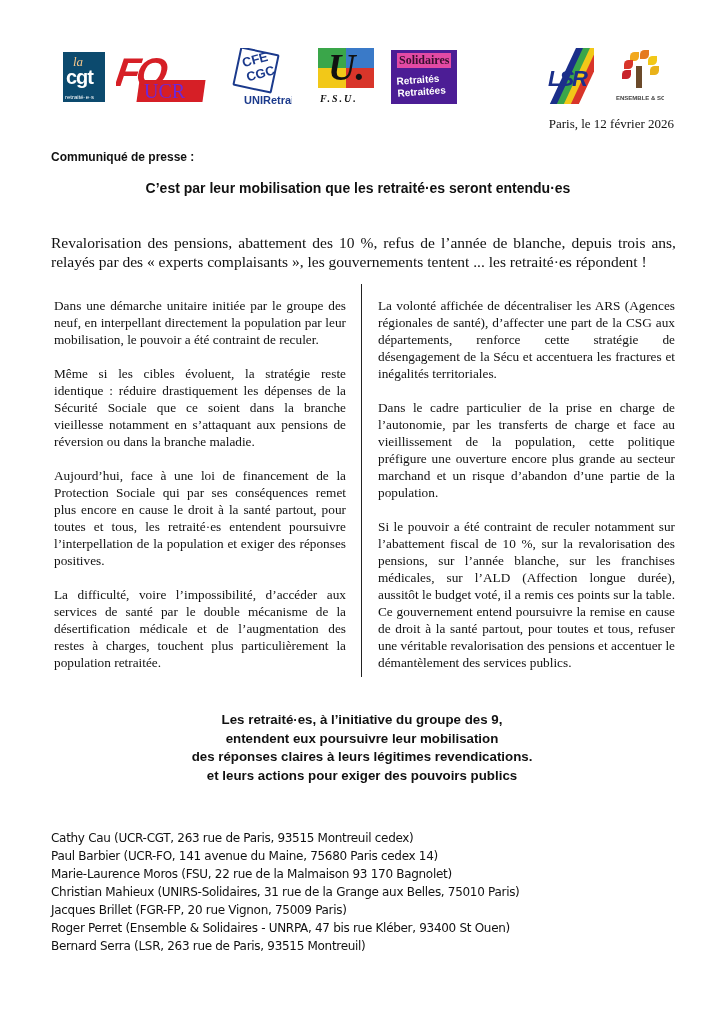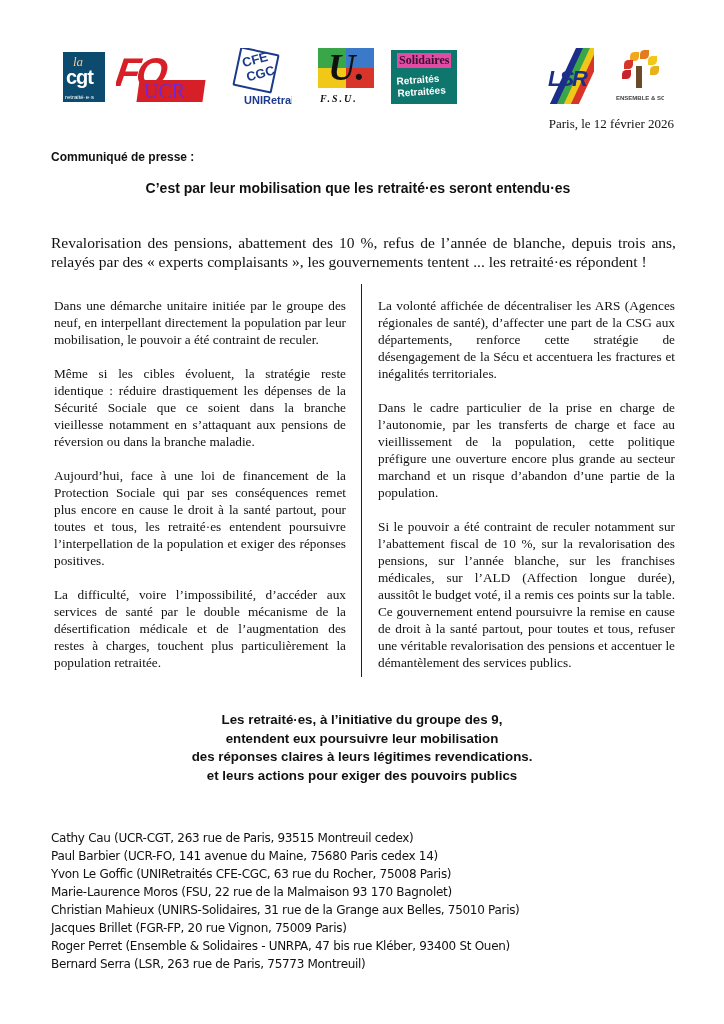--- a/index.html
+++ b/index.html
@@ -29,21 +29,21 @@
   
   .logo-fsu { left: 254px; top: 0; width: 66px; height: 58px; }
   .logo-fsu .q1 { position: absolute; left: 4px; top: 2px; width: 28px; height: 20px; background: #3aa64a; }
   .logo-fsu .q2 { position: absolute; left: 32px; top: 2px; width: 28px; height: 20px; background: #3a7ac8; }
   .logo-fsu .q3 { position: absolute; left: 4px; top: 22px; width: 28px; height: 20px; background: #f2c818; }
   .logo-fsu .q4 { position: absolute; left: 32px; top: 22px; width: 28px; height: 20px; background: #d8352a; }
   .logo-fsu .u { position: absolute; left: 14px; top: 0; font: italic bold 38px "Liberation Serif", serif; color: #111; line-height: 42px; }
   .logo-fsu .name { position: absolute; left: 6px; bottom: 0; font: italic bold 10px "Liberation Serif", serif; letter-spacing: 2px; }
 
   
-  .logo-sol { left: 331px; top: 4px; width: 66px; height: 54px; background: #0f766e; color: #fff; }
+  .logo-sol { left: 331px; top: 4px; width: 66px; height: 54px; background: #4c1d95; color: #fff; }
   .logo-sol .t { position: absolute; left: 6px; top: 3px; font: bold 12px "Liberation Serif", serif; color: #3a1030; background: #e34aa4; padding: 0 2px; }
   .logo-sol .r { position: absolute; left: 6px; top: 24px; font: bold 10px "Liberation Sans", sans-serif; line-height: 12px; transform: rotate(-4deg); }
 
   
   .logo-fgr { left: 410px; top: 0; width: 58px; height: 58px; border: 1px solid #e0a8a8; border-radius: 50%; }
   .logo-fgr .top { position: absolute; left: 13px; top: 3px; font: 7px "Liberation Sans", sans-serif; color: #c8232b; }
   .logo-fgr .mid { position: absolute; left: 12px; top: 14px; font: bold 24px "Liberation Sans", sans-serif; color: #c8232b; letter-spacing: -3px; }
   .logo-fgr .bot { position: absolute; left: 5px; bottom: 4px; font: 6px "Liberation Sans", sans-serif; color: #c8232b; white-space: nowrap; }
 
   
@@ -149,19 +149,18 @@
 <div class="conclusion">
   <div>Les retraité·es, à l’initiative du groupe des 9,</div>
   <div>entendent eux poursuivre leur mobilisation</div>
   <div>des réponses claires à leurs légitimes revendications.</div>
   <div>et leurs actions pour exiger des pouvoirs publics</div>
 </div>
 
 <div class="signatories">
   <div>Cathy Cau (UCR-CGT, 263 rue de Paris, 93515 Montreuil cedex)</div>
   <div>Paul Barbier (UCR-FO, 141 avenue du Maine, 75680 Paris cedex 14)</div>
-  <div>Yvon Le Goffic (UNIRetraités CFE-CGC, 63 rue du Rocher, 75008 Paris)</div>
   <div>Marie-Laurence Moros (FSU, 22 rue de la Malmaison 93 170 Bagnolet)</div>
   <div>Christian Mahieux (UNIRS-Solidaires, 31 rue de la Grange aux Belles, 75010 Paris)</div>
   <div>Jacques Brillet (FGR-FP, 20 rue Vignon, 75009 Paris)</div>
   <div>Roger Perret (Ensemble &amp; Solidaires - UNRPA, 47 bis rue Kléber, 93400 St Ouen)</div>
-  <div>Bernard Serra (LSR, 263 rue de Paris, 75773 Montreuil)</div>
+  <div>Bernard Serra (LSR, 263 rue de Paris, 93515 Montreuil)</div>
 </div>
 
 </body></html>

